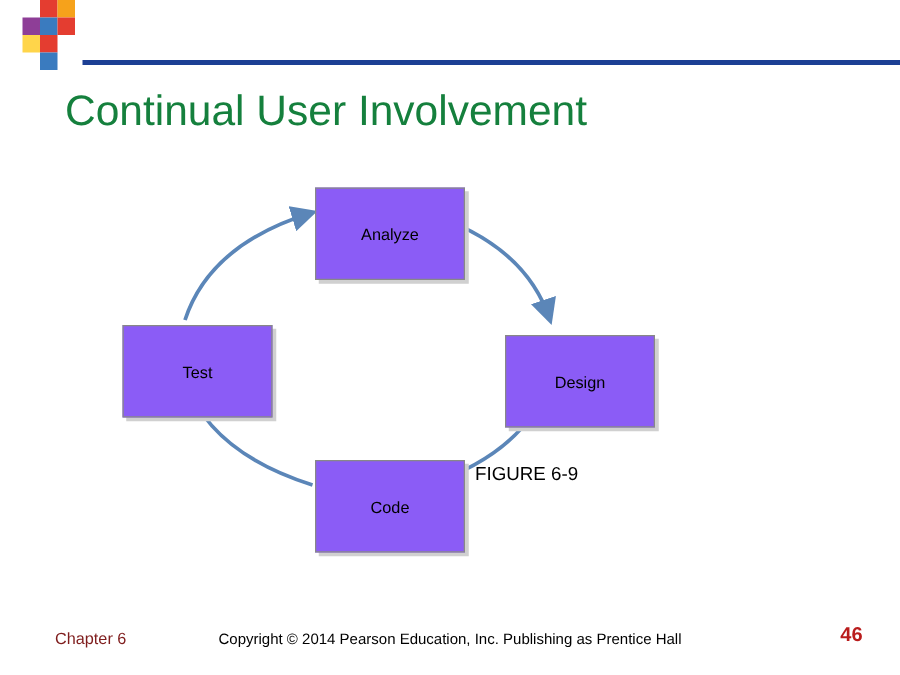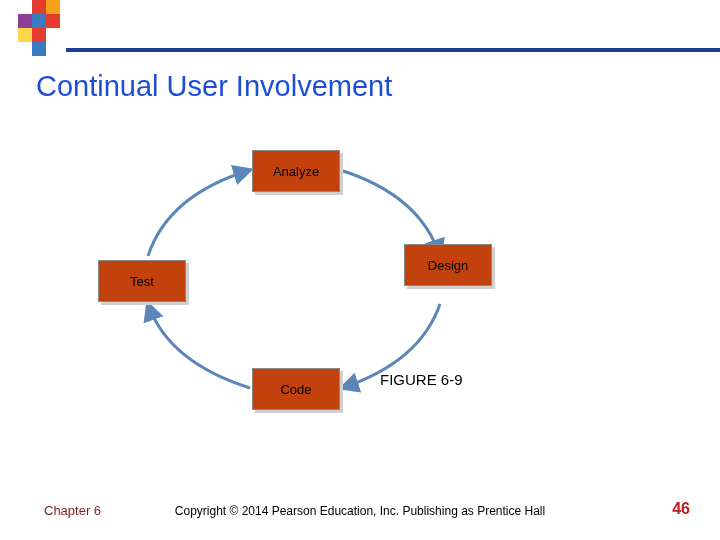--- a/index.html
+++ b/index.html
@@ -1,24 +1,24 @@
 <!DOCTYPE html>
 <html><head>
 <meta charset="utf-8">
 <style>
   html,body{margin:0;padding:0;width:720px;height:540px;background:#fff;font-family:Arial,Helvetica,sans-serif;overflow:hidden}
   .slide{position:relative;width:720px;height:540px}
   .logo{position:absolute;top:0;left:18px;width:56px;height:56px}
   .logo .sq{position:absolute;width:14px;height:14px}
   .top-line{position:absolute;top:48px;left:66px;right:0;height:4px;background:#1c3f94}
-  .title{position:absolute;top:70px;left:36px;font-size:29px;font-weight:400;color:#1d4ed8;letter-spacing:0}
+  .title{position:absolute;top:70px;left:52px;font-size:34px;font-weight:400;color:#15803d;letter-spacing:0}
   .diagram{position:absolute;top:140px;left:90px;width:410px;height:280px}
-  .node{position:absolute;background:#c2410c;border:1px solid #888;box-shadow:3px 3px 0 #d0d0d0;display:flex;align-items:center;justify-content:center;font-size:13px;color:#000;padding:0}
+  .node{position:absolute;background:#8b5cf6;border:1px solid #888;box-shadow:3px 3px 0 #d0d0d0;display:flex;align-items:center;justify-content:center;font-size:13px;color:#000;padding:16px}
   .n-analyze{top:10px;left:162px;width:86px;height:40px}
-  .n-design{top:104px;left:314px;width:86px;height:40px}
+  .n-design{top:128px;left:314px;width:86px;height:40px}
   .n-code{top:228px;left:162px;width:86px;height:40px}
   .n-test{top:120px;left:8px;width:86px;height:40px}
   svg.arrows{position:absolute;top:0;left:0;width:410px;height:280px;pointer-events:none}
   .caption{position:absolute;top:370px;left:380px;width:330px;font-size:15px;line-height:1.3;color:#000}
   .caption .fig-label{font-weight:normal}
   .footer{position:absolute;bottom:22px;left:0;width:720px}
   .chapter{position:absolute;left:44px;bottom:0;font-size:13px;color:#7f1d1d}
   .copyright{position:absolute;left:0;right:0;bottom:0;text-align:center;font-size:12px;color:#000}
   .pagenum{position:absolute;right:30px;bottom:0;font-size:16px;font-weight:bold;color:#b91c1c}
 </style>

